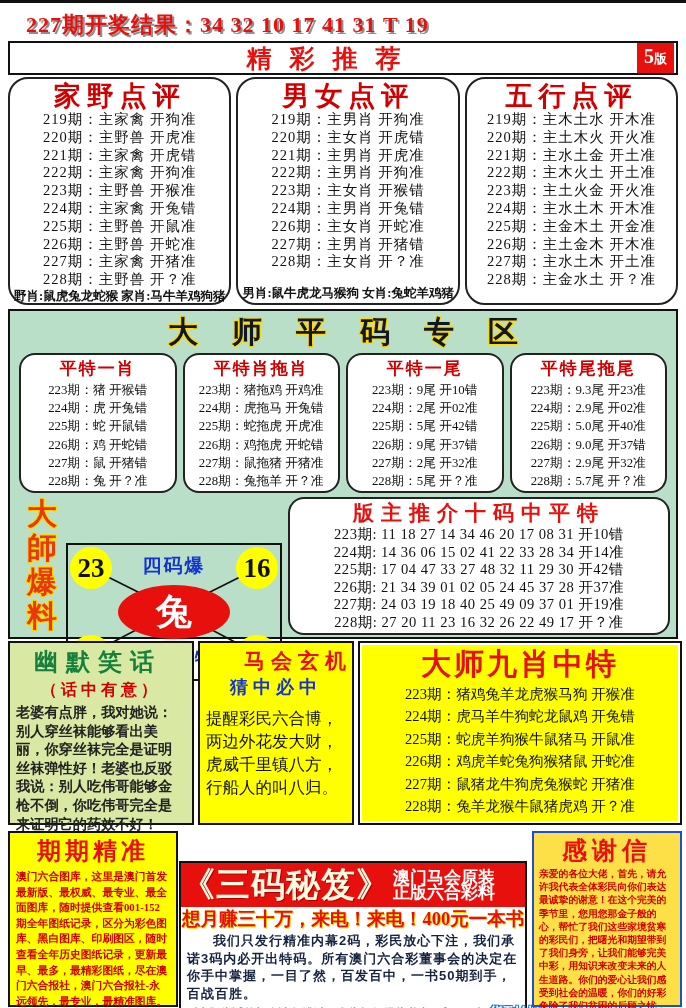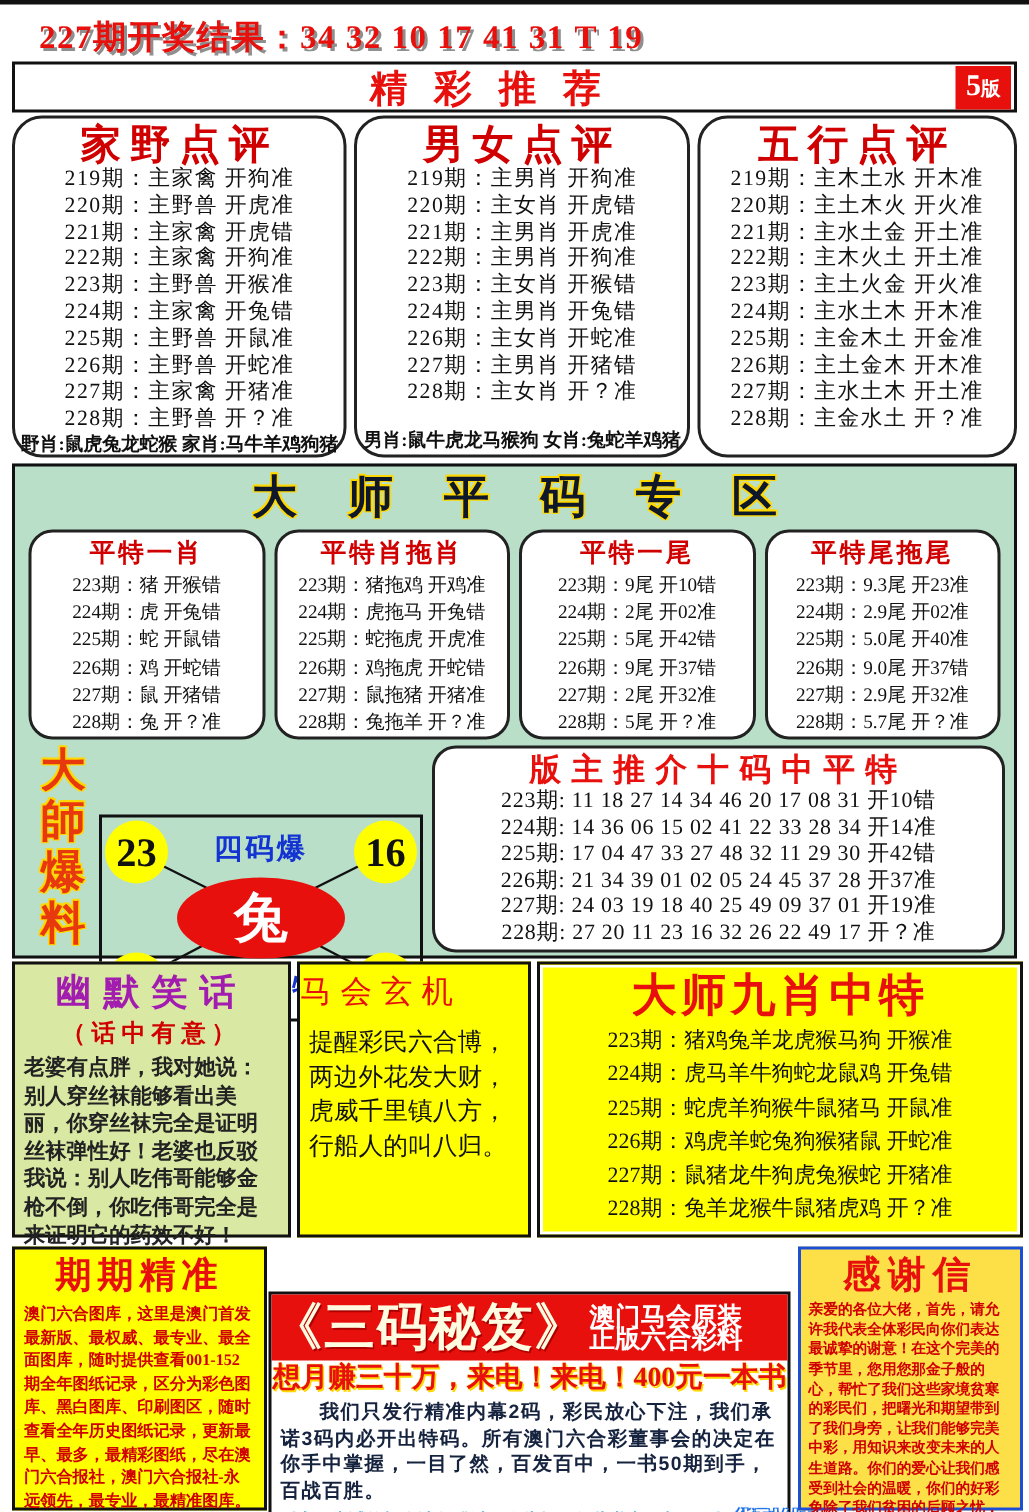--- a/index.html
+++ b/index.html
@@ -49,25 +49,25 @@
   .burst-label{position:absolute;left:0;width:100%;text-align:center;color:#1434d2;
     font-size:19px;font-weight:bold;letter-spacing:2px;font-family:"Liberation Sans",sans-serif;}
   .bl-top{top:8px;} .bl-bottom{bottom:8px;}
   .tencodes{position:absolute;left:278px;top:0px;width:382px;height:138px;background:#fff;
     border:2px solid #222;border-radius:16px;padding:1px 4px;box-sizing:border-box;}
   .ten-title{text-align:center;font-size:21px;font-weight:bold;color:#e8100c;letter-spacing:7px;line-height:26px;}
   .tenrow{font-size:14.6px;line-height:17.6px;color:#111;text-align:center;white-space:nowrap;letter-spacing:0.5px;}
   
   .midrow{position:absolute;top:638px;left:8px;width:670px;height:184px;}
   .joke{position:absolute;left:0;top:0;width:182px;height:180px;background:#d9e8a2;border:2px solid #111;}
-  .joke-title{text-align:center;font-size:24px;font-weight:bold;color:#a21caf;letter-spacing:8px;line-height:34px;padding-top:2px;}
+  .joke-title{text-align:left;font-size:24px;font-weight:bold;color:#15803d;letter-spacing:8px;line-height:34px;padding-top:2px;padding-left:24px;}
   .joke-sub{text-align:center;font-size:16px;font-weight:bold;color:#d00000;letter-spacing:4px;line-height:22px;}
   .joke-body{padding:2px 6px;font-size:14.2px;font-weight:bold;color:#222;line-height:18.6px;}
   .mystery{position:absolute;left:190px;top:0;width:152px;height:180px;background:#ffff00;border:2px solid #111;}
-  .mys-title{text-align:left;font-size:21px;font-weight:normal;color:#e8100c;letter-spacing:6px;line-height:28px;padding-top:4px;}
+  .mys-title{text-align:right;font-size:21px;font-weight:bold;color:#e8100c;letter-spacing:6px;line-height:28px;padding-top:4px;}
   .mys-sub{text-align:center;font-size:18px;font-weight:bold;color:#1434d2;letter-spacing:5px;line-height:24px;}
   .mys-lines{padding:8px 6px 0 6px;}
   .mys-lines .row{font-size:16.5px;color:#111;line-height:23px;text-align:left;white-space:nowrap;}
   .nine{position:absolute;left:350px;top:0;width:320px;height:180px;background:#ffff00;border:2px solid #111;box-shadow:0 0 0 2px #fff inset;}
   .nine-title{text-align:center;font-size:30px;font-weight:bold;color:#e8100c;letter-spacing:3px;line-height:38px;padding-top:2px;}
   .ninerow{font-size:14.6px;color:#111;line-height:22.4px;text-align:center;white-space:nowrap;}
   
   .botrow{position:absolute;top:828px;left:8px;width:670px;height:176px;}
   .precise{position:absolute;left:0;top:0;width:166px;height:172px;background:#ffff00;border:2px solid #111;}
   .precise-title{text-align:center;font-size:24px;font-weight:bold;color:#e8100c;letter-spacing:4px;line-height:32px;padding-top:2px;}
@@ -234,20 +234,21 @@
   </div>
 
   <div class="midrow">
     <div class="joke">
       <div class="joke-title">幽默笑话</div>
       <div class="joke-sub">（话中有意）</div>
       <div class="joke-body">老婆有点胖，我对她说：别人穿丝袜能够看出美丽，你穿丝袜完全是证明丝袜弹性好！老婆也反驳我说：别人吃伟哥能够金枪不倒，你吃伟哥完全是来证明它的药效不好！</div>
     </div>
     <div class="mystery">
       <div class="mys-title">马会玄机</div>
+      <div class="mys-sub">猜中必中</div>
       <div class="mys-lines">
           <div class="row">提醒彩民六合博，</div>
           <div class="row">两边外花发大财，</div>
           <div class="row">虎威千里镇八方，</div>
           <div class="row">行船人的叫八归。</div>
         </div>
     </div>
     <div class="nine">
       <div class="nine-title">大师九肖中特</div>
       <div>

